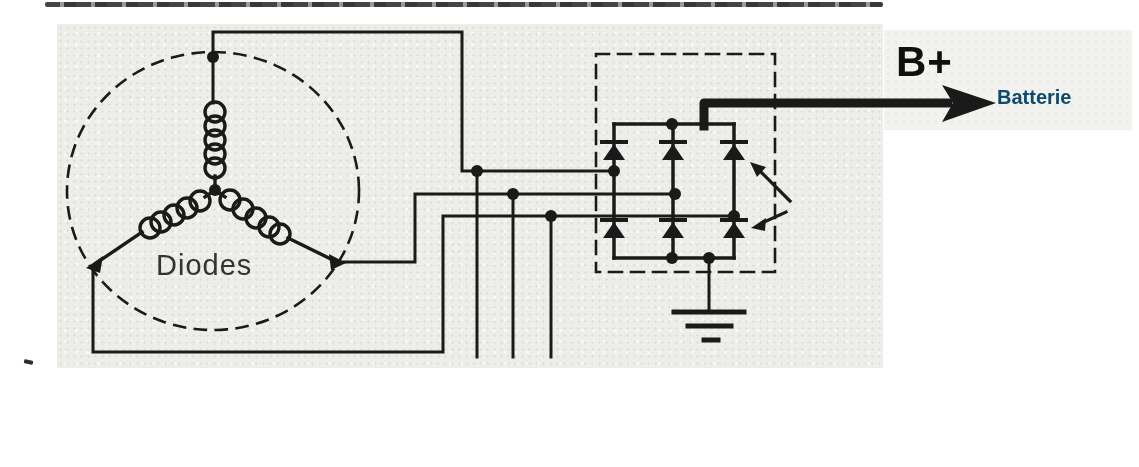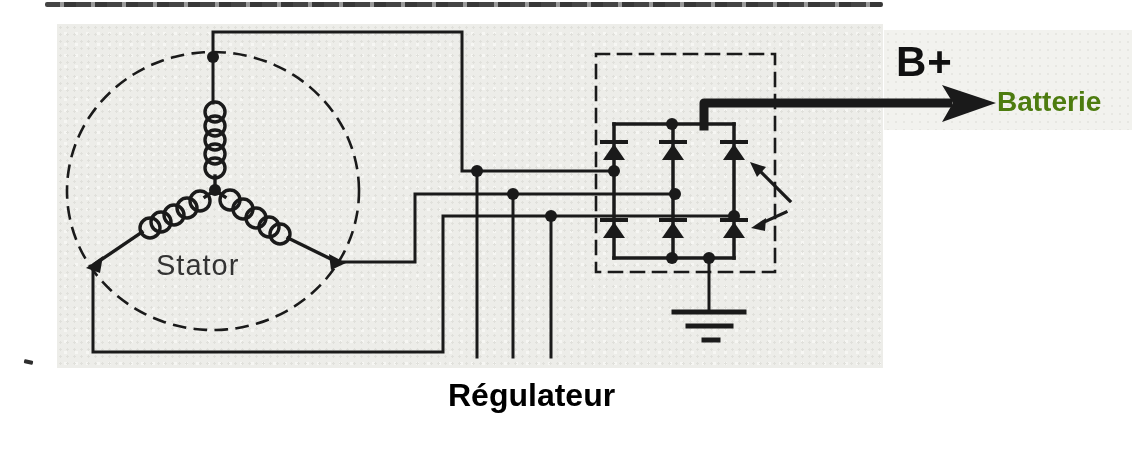--- a/index.html
+++ b/index.html
@@ -29,21 +29,21 @@
   }
   .tick-artifact{
     position:absolute;left:24px;top:360px;width:9px;height:4px;background:#2e2e2e;
     transform:rotate(12deg);border-radius:1px;
   }
   svg{position:absolute;left:0;top:0;}
   .lbl{position:absolute;white-space:nowrap;color:#1a1a1a;}
   .lbl-stator{left:156px;top:249px;font-size:29px;font-weight:500;color:#333;letter-spacing:1px;}
   .lbl-regulateur{left:448px;top:377px;font-size:32px;font-weight:700;color:#000;}
   .lbl-bplus{left:896px;top:38px;font-size:42px;font-weight:700;color:#101010;letter-spacing:1px;}
-  .lbl-batterie{left:997px;top:86px;font-size:28px;font-weight:700;color:#4d7c0f;}
+  .lbl-batterie{left:997px;top:86px;font-size:20px;font-weight:700;color:#0c4a6e;}
   .lbl-diodes{left:790px;top:188px;font-size:26px;font-weight:700;color:#161616;}
 </style>
 </head>
 <body>
 
 <div id="stage">
 
   <div class="scan-patch scan-main"></div>
   <div class="scan-patch scan-right"></div>
   <div class="top-strip"></div>
@@ -153,18 +153,17 @@
 
       <g stroke-width="3.2">
         <path d="M790,201 L760,171"></path>
         <polygon points="750,162 766,167 757,177" fill="#1a1a1a" stroke="none"></polygon>
         <path d="M786,212 L762,223"></path>
         <polygon points="751,228 766,218 765,231" fill="#1a1a1a" stroke="none"></polygon>
       </g>
     </g>
   </svg>
 
-  <div class="lbl lbl-stator">Stator</div>
-  <div class="lbl lbl-regulateur">Régulateur</div>
+  <div class="lbl lbl-stator">Diodes</div>
   <div class="lbl lbl-bplus">B+</div>
   <div class="lbl lbl-batterie">Batterie</div>
 
 </div>
 
 </body></html>

